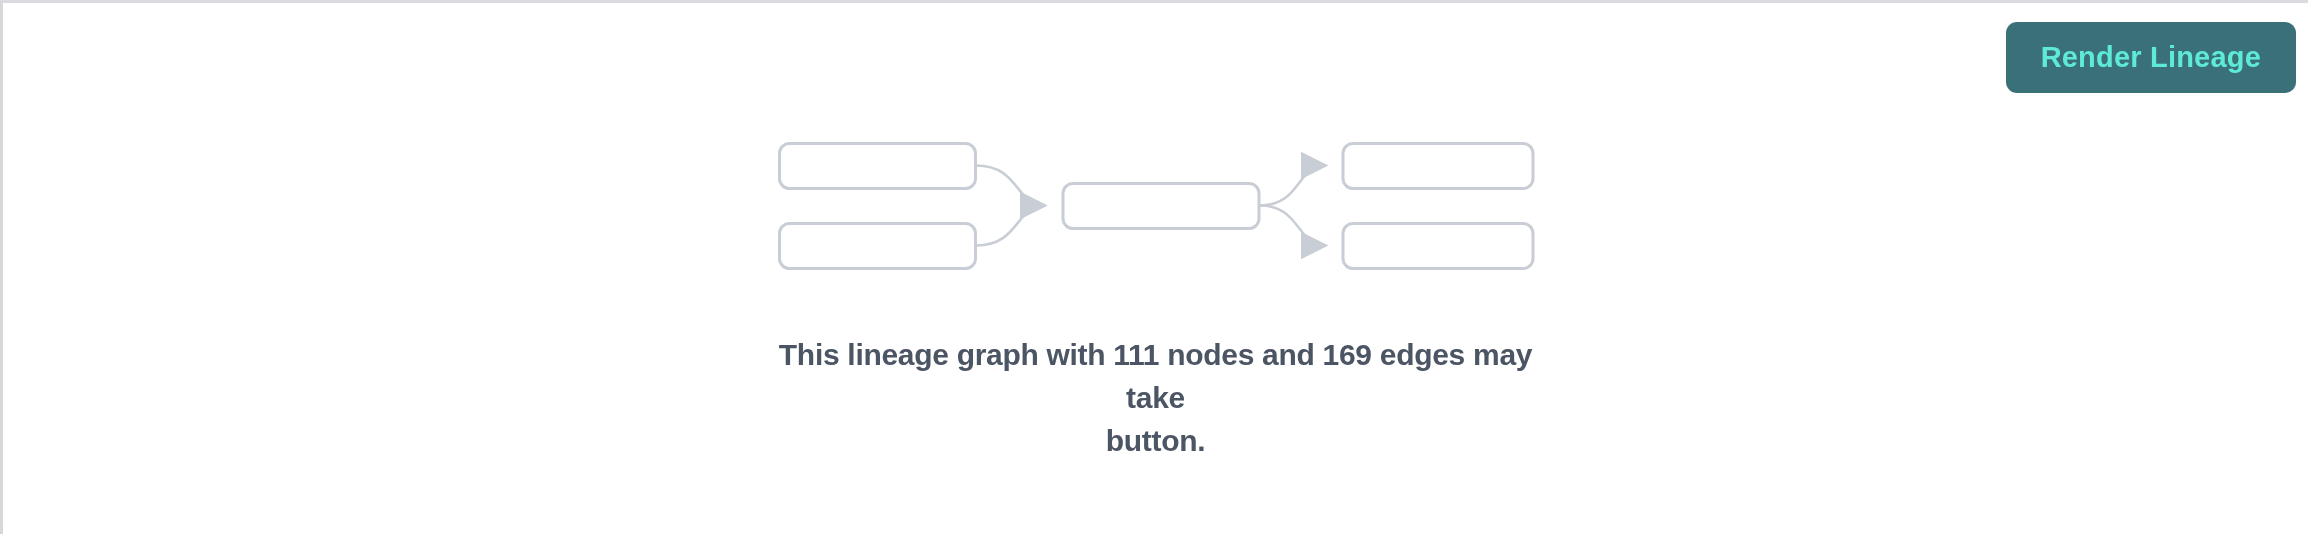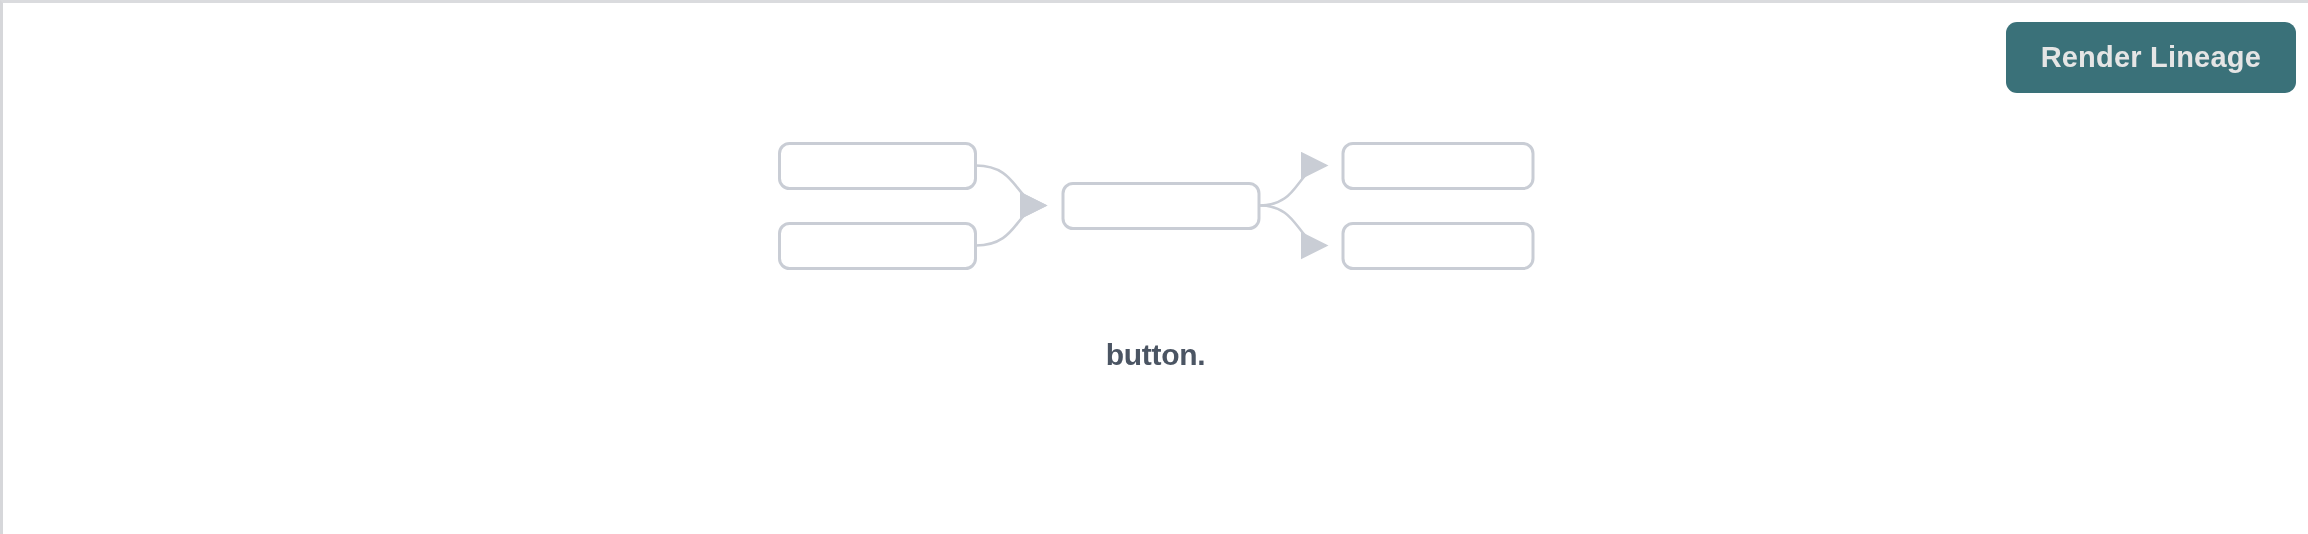--- a/index.html
+++ b/index.html
@@ -15,21 +15,21 @@
     border-left: 3px solid #d6d7da;
   }
 
   .render-btn {
     position: absolute;
     top: 19px;
     right: 12px;
     height: 71px;
     padding: 0 35px;
     background: #3a7179;
-    color: #e5e5e5;
+    color: #5eead4;
     border: none;
     border-radius: 11px;
     font-family: "Liberation Sans", sans-serif;
     font-size: 29px;
     font-weight: bold;
     letter-spacing: 0.2px;
     cursor: pointer;
   }
 
   .center-content {
@@ -83,17 +83,18 @@
           <rect x="2.5" y="2.5" width="196" height="45" rx="10"></rect>
           <rect x="2.5" y="82.5" width="196" height="45" rx="10"></rect>
           <rect x="286" y="42.5" width="196" height="45" rx="10"></rect>
           <rect x="566" y="2.5" width="190" height="45" rx="10"></rect>
           <rect x="566" y="82.5" width="190" height="45" rx="10"></rect>
         </g>
       </svg>
     </div>
 
     <div class="empty-message">
+      <div>This lineage graph with 111 nodes and 169 edges may take</div>
       <div>button.</div>
     </div>
 
   </div>
 </div>
 
 </body></html>

